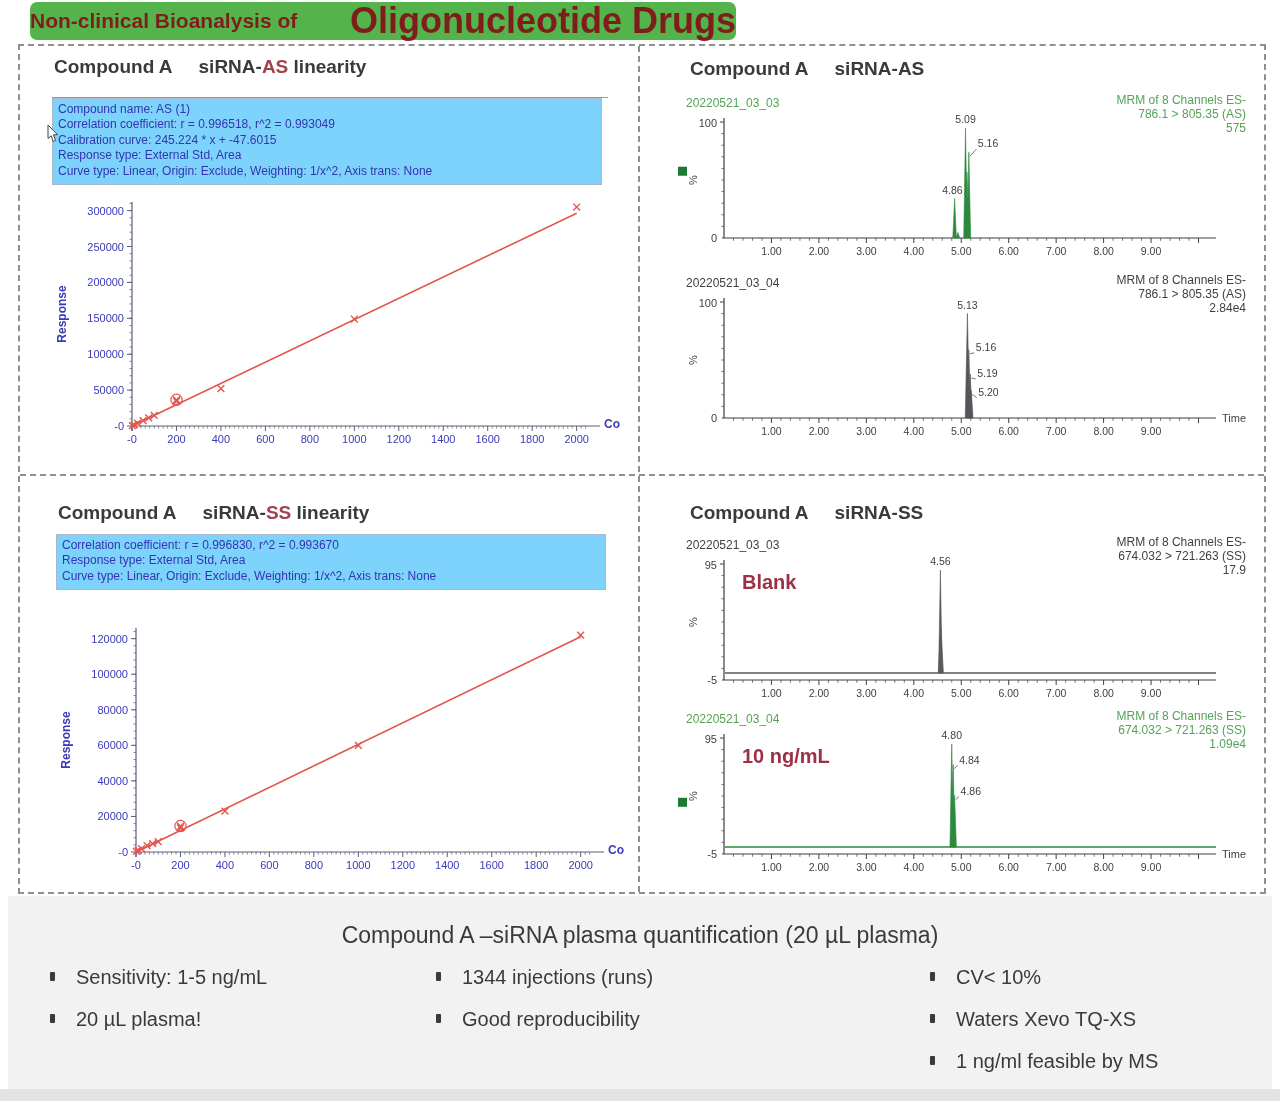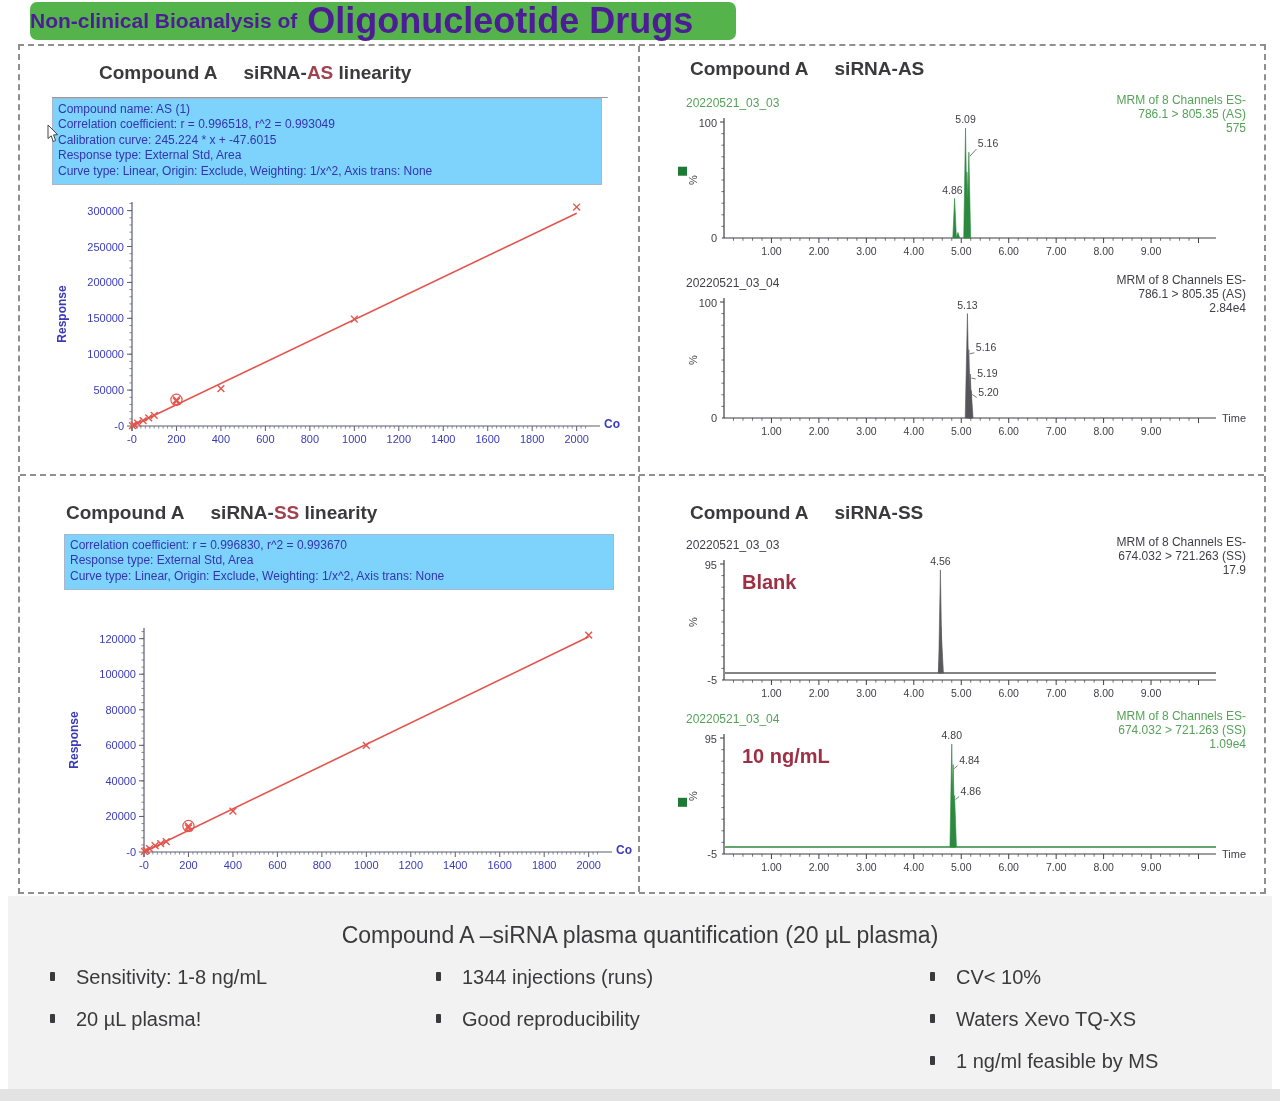--- a/index.html
+++ b/index.html
@@ -1,36 +1,36 @@
 <!DOCTYPE html>
 <html><head>
 <meta charset="utf-8">
 <style>
   html,body{margin:0;padding:0;}
   body{width:1280px;height:1101px;position:relative;background:#fff;
        font-family:"Liberation Sans",sans-serif;overflow:hidden;}
   svg{font-family:"Liberation Sans",sans-serif;}
 
   .badge{position:absolute;left:30px;top:2px;width:706px;height:38px;background:#54b44b;
-         border-radius:7px;color:#4c1d95;display:flex;align-items:center;justify-content:flex-start;gap:10px;z-index:5;}
+         border-radius:7px;color:#7f1d1d;display:flex;align-items:center;justify-content:space-between;gap:10px;z-index:5;}
   .badge .small{font-size:21px;font-weight:bold;}
   .badge .big{font-size:36px;font-weight:bold;}
 
   .grid{position:absolute;left:18px;top:44px;width:1244px;height:846px;border:2px dashed #8f8f8f;}
   .vdiv{position:absolute;left:618px;top:0;height:100%;border-left:2px dashed #8f8f8f;}
   .hdiv{position:absolute;left:0;top:428px;width:100%;border-top:2px dashed #8f8f8f;}
 
   .panel{position:absolute;}
   .p-tl{left:0;top:0;width:618px;height:428px;}
   .p-tr{left:620px;top:0;width:622px;height:428px;}
-  .p-bl{left:12px;top:430px;width:618px;height:414px;}
+  .p-bl{left:4px;top:430px;width:618px;height:414px;}
   .p-br{left:620px;top:430px;width:622px;height:414px;}
 
   .panel-title{position:absolute;font-size:19px;font-weight:bold;color:#3a3a3c;white-space:nowrap;}
-  .p-tl .panel-title{left:34px;top:16px;margin-left:45px;}
+  .p-tl .panel-title{left:34px;top:10px;}
   .p-tr .panel-title{left:50px;top:12px;}
   .p-bl .panel-title{left:34px;top:26px;}
   .p-br .panel-title{left:50px;top:26px;}
   .panel-title .t1{margin-right:26px;}
   .panel-title .accent{color:#a1424e;}
 
   .hr-line{position:absolute;left:32px;top:51px;width:556px;height:1px;background:#9b9b9b;}
   .info-box{position:absolute;left:32px;width:543px;border:1px solid #aab6cc;padding:3px 0 5px 5px;background:#7dd3fc;}
   .p-tl .info-box{top:52px;}
   .p-bl .info-box{top:58px;}
@@ -846,21 +846,21 @@
         <line x1="313.11176470588236" y1="88.5" x2="309.61176470588236" y2="91.5" stroke="#3f3f44" stroke-width="0.7"></line>
       </svg>
   </div>
 </div>
 
 <div class="summary">
   <div class="sum-title">Compound A –siRNA plasma quantification (20 µL plasma)</div>
   <div class="sum-col sc1">
       <div class="sum-item">
         <span class="bullet"></span>
-        <span>Sensitivity: 1-8 ng/mL</span>
+        <span>Sensitivity: 1-5 ng/mL</span>
       </div>
       <div class="sum-item">
         <span class="bullet"></span>
         <span>20 µL plasma!</span>
       </div>
     </div>
   <div class="sum-col sc2">
       <div class="sum-item">
         <span class="bullet"></span>
         <span>1344 injections (runs)</span>

